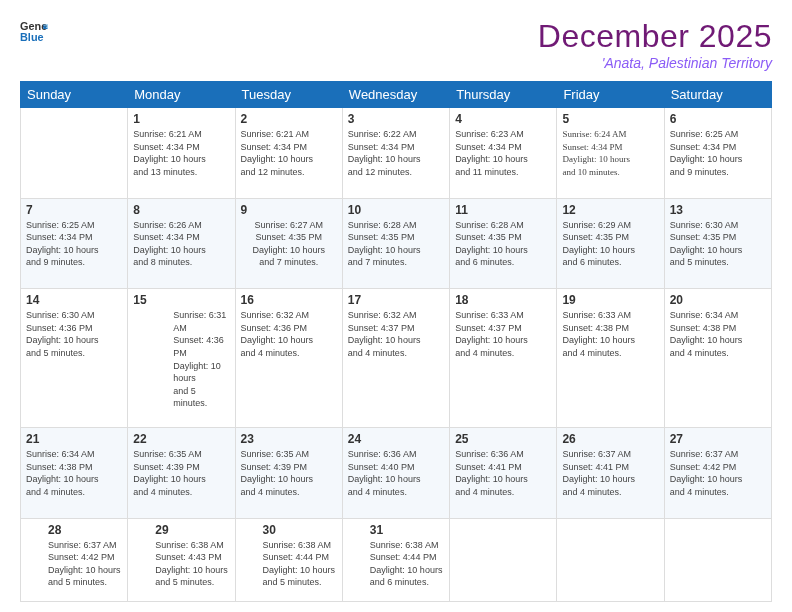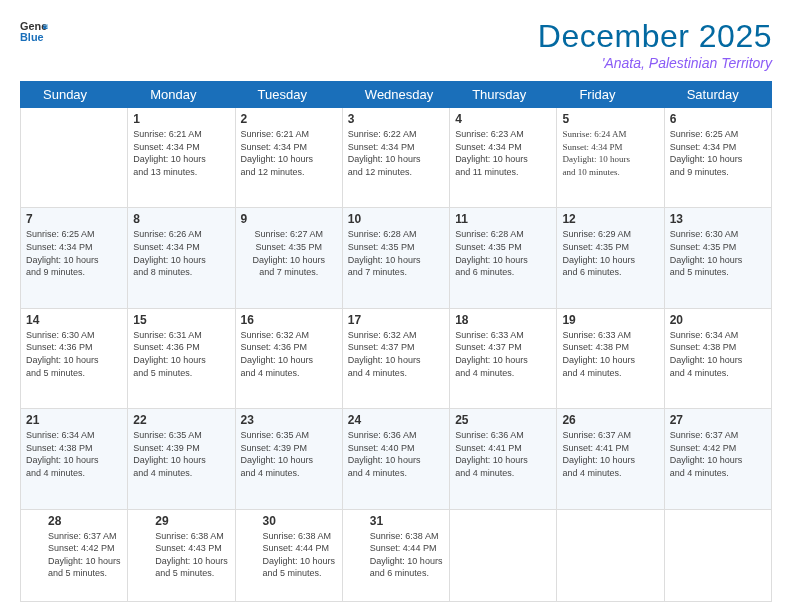--- a/index.html
+++ b/index.html
@@ -31,40 +31,40 @@
     .logo-icon {
       width: 28px;
       height: 28px;
     }
     .title-block {
       text-align: right;
     }
     .main-title {
       font-size: 32px;
       font-weight: 300;
-      color: #0369a1;
+      color: #701a75;
       letter-spacing: 0.5px;
     }
     .subtitle {
       font-size: 14px;
       color: #8b5cf6;
       font-style: italic;
     }
     .calendar {
       flex: 1;
       border: 1px solid #ccc;
       border-collapse: collapse;
       width: 100%;
       table-layout: fixed;
     }
     .calendar th {
       background-color: #1a6fba;
       color: #fff;
       text-align: left;
-      padding: 5px 22px;
+      padding: 5px 6px;
       font-size: 13px;
       font-weight: normal;
       border: 1px solid #1a6fba;
     }
     .calendar td {
       vertical-align: top;
       padding: 4px 5px;
       border: 1px solid #ddd;
       font-size: 9.5px;
       color: #333;
@@ -230,21 +230,21 @@
         <tr class="row-week">
           <td>
             <span class="day-num">14</span>
             <div class="day-info" style="white-space: pre-line;">Sunrise: 6:30 AM
 Sunset: 4:36 PM
 Daylight: 10 hours
 and 5 minutes.</div>
           </td>
           <td>
             <span class="day-num">15</span>
-            <div class="day-info" style="white-space: pre-line;">Sunrise: 6:31 AM
+            <div class="day-info" style="white-space: pre-line; margin-left: 40px;">Sunrise: 6:31 AM
 Sunset: 4:36 PM
 Daylight: 10 hours
 and 5 minutes.</div>
           </td>
           <td>
             <span class="day-num">16</span>
             <div class="day-info" style="white-space: pre-line;">Sunrise: 6:32 AM
 Sunset: 4:36 PM
 Daylight: 10 hours
 and 4 minutes.</div>

